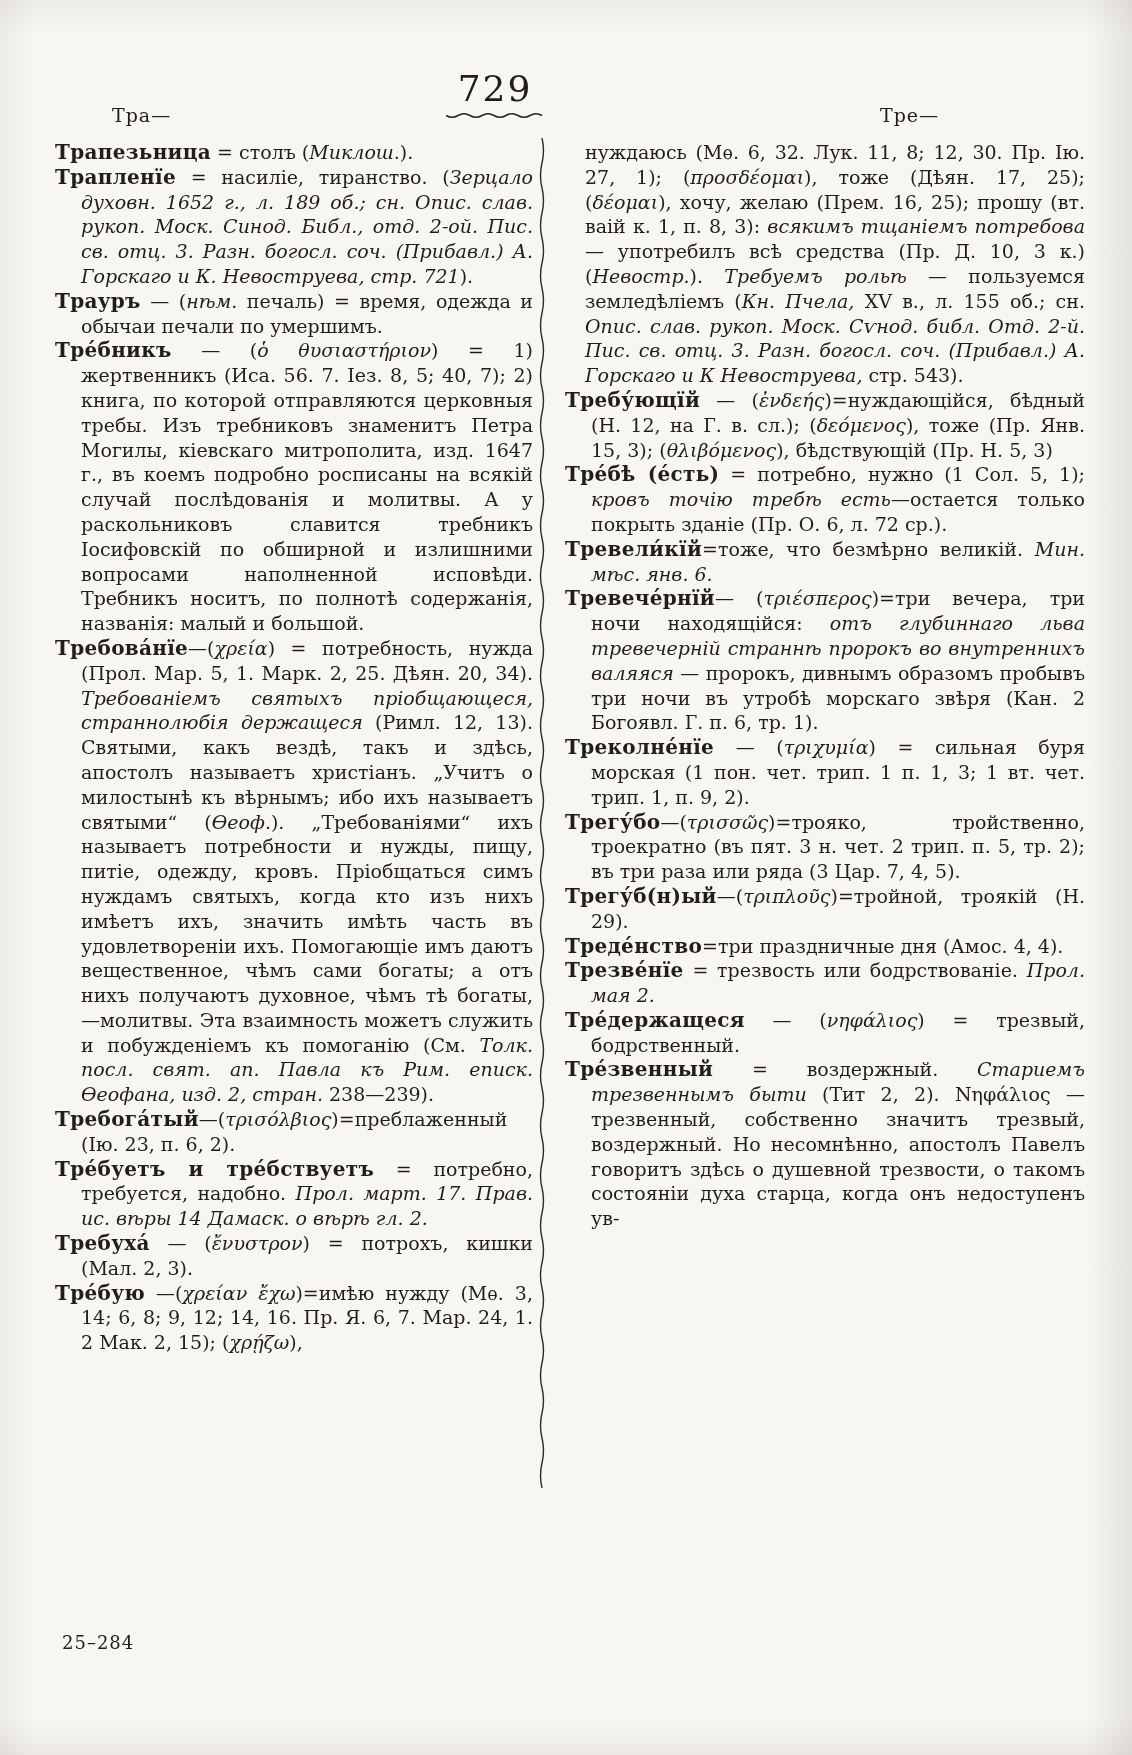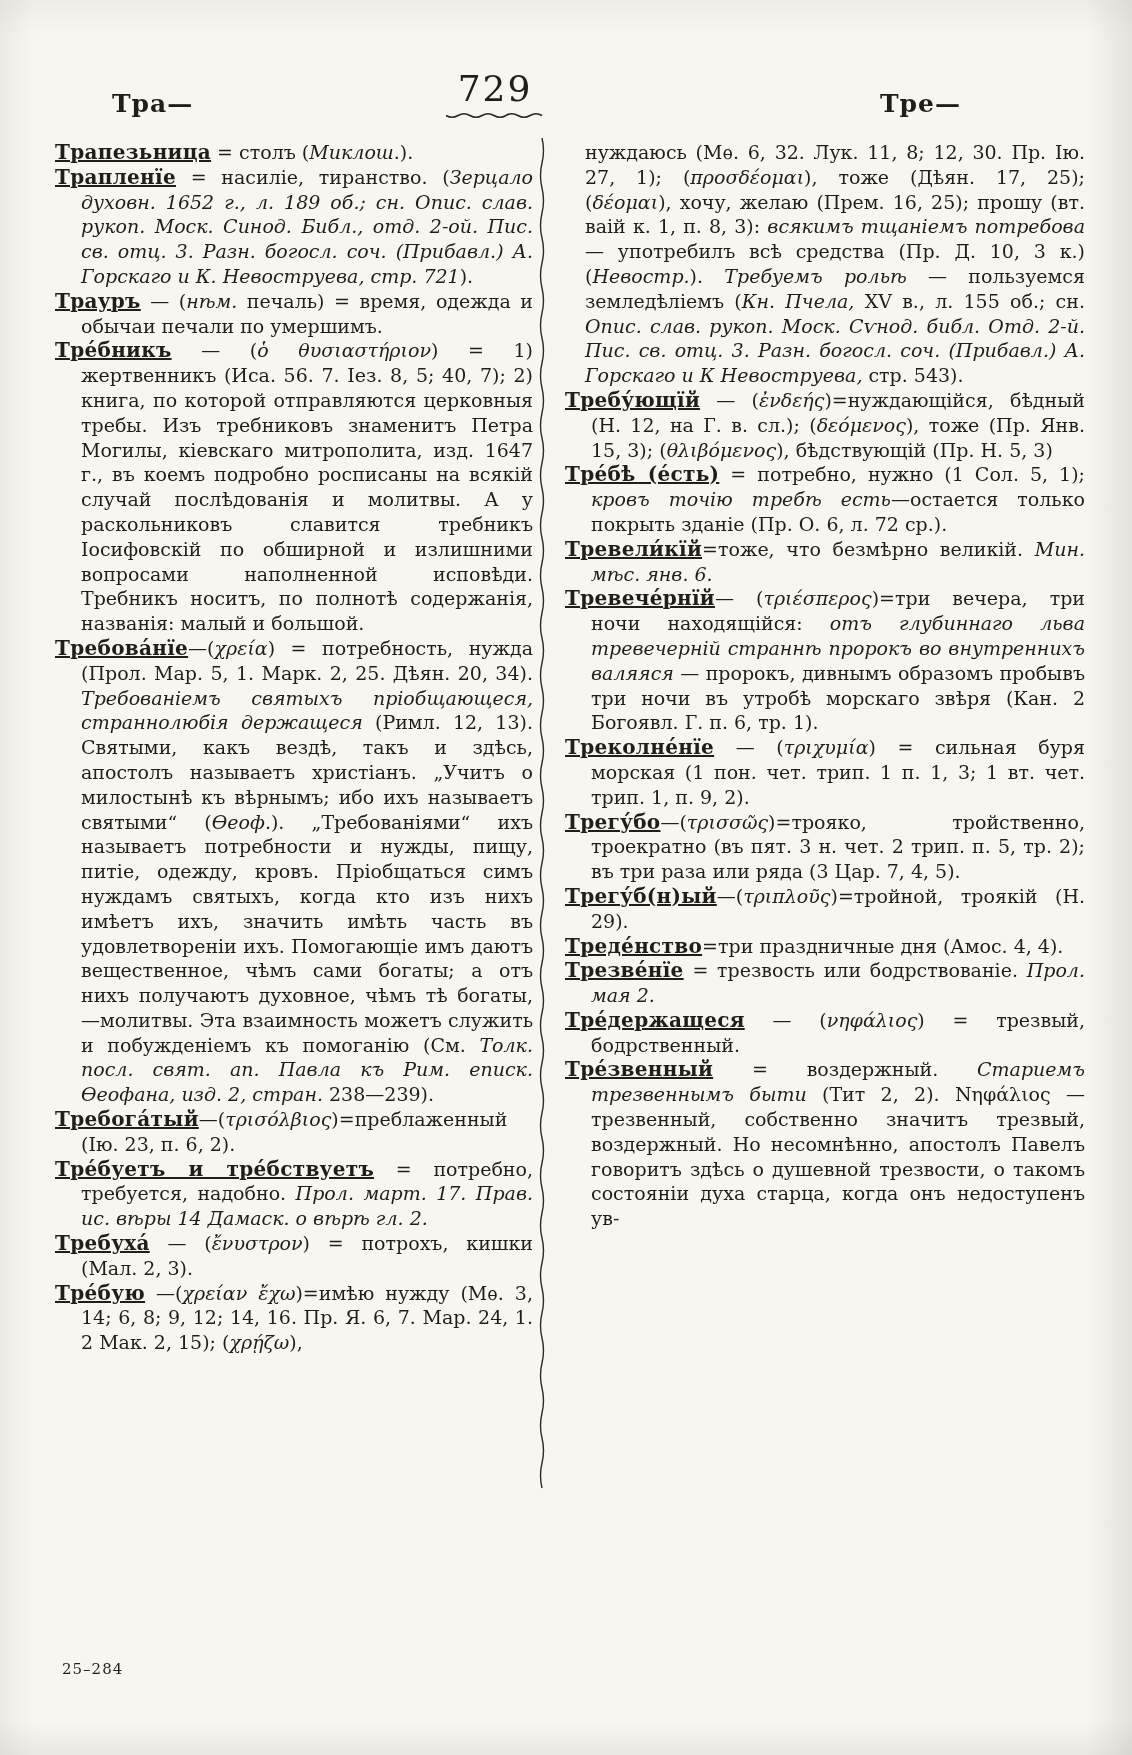--- a/index.html
+++ b/index.html
@@ -10,44 +10,44 @@
     margin:0 auto;
     background:
       linear-gradient(90deg, rgba(60,55,45,.06) 0, rgba(0,0,0,0) 3%, rgba(0,0,0,0) 96%, rgba(60,55,45,.10) 100%),
       linear-gradient(180deg, rgba(60,55,45,.05) 0, rgba(0,0,0,0) 2%, rgba(0,0,0,0) 98%, rgba(60,55,45,.07) 100%),
       var(--paper);
     color:var(--ink);
     font-family:"DejaVu Serif","Liberation Serif",serif;
     overflow:hidden;
   }
   .running-head {
-    position:absolute; top:89px;
-    font-size:25px; font-weight:bold; letter-spacing:1px;
+    position:absolute; top:104px;
+    font-size:19px; font-weight:normal; letter-spacing:1px;
   }
   .running-head.left  { left:112px; }
   .running-head.right { left:880px; }
   .page-number-wrap { position:absolute; left:440px; top:68px; width:110px; text-align:center; }
   .page-number { font-size:36px; font-weight:normal; letter-spacing:2px; }
   .squiggle-h { display:block; margin:1px auto 0; }
   .divider { position:absolute; left:537px; top:138px; }
   .columns {
     position:absolute; left:55px; top:140px; width:1030px;
     display:grid; grid-template-columns:478px 520px; column-gap:32px;
   }
   .col { font-size:19px; line-height:24.8px; }
   .entry {
     margin:0; text-align:justify;
     padding-left:26px; text-indent:-26px;
   }
   .entry.cont { padding-left:20px; text-indent:0; }
-  .hw { font-weight:bold; font-size:20px; letter-spacing:.3px;text-decoration:underline; }
+  .hw { font-weight:bold; font-size:20px; letter-spacing:.3px; }
   i { }
   .footer {
     position:absolute; left:62px; top:1632px;
-    font-size:15px; letter-spacing:1px;margin-top:28px;
+    font-size:18px; letter-spacing:1px;
   }
 </style>
 </head>
 <body>
 
 <div class="page">
   <div class="running-head left">Тра—</div>
 
   <div class="page-number-wrap">
     <div class="page-number">729</div>

